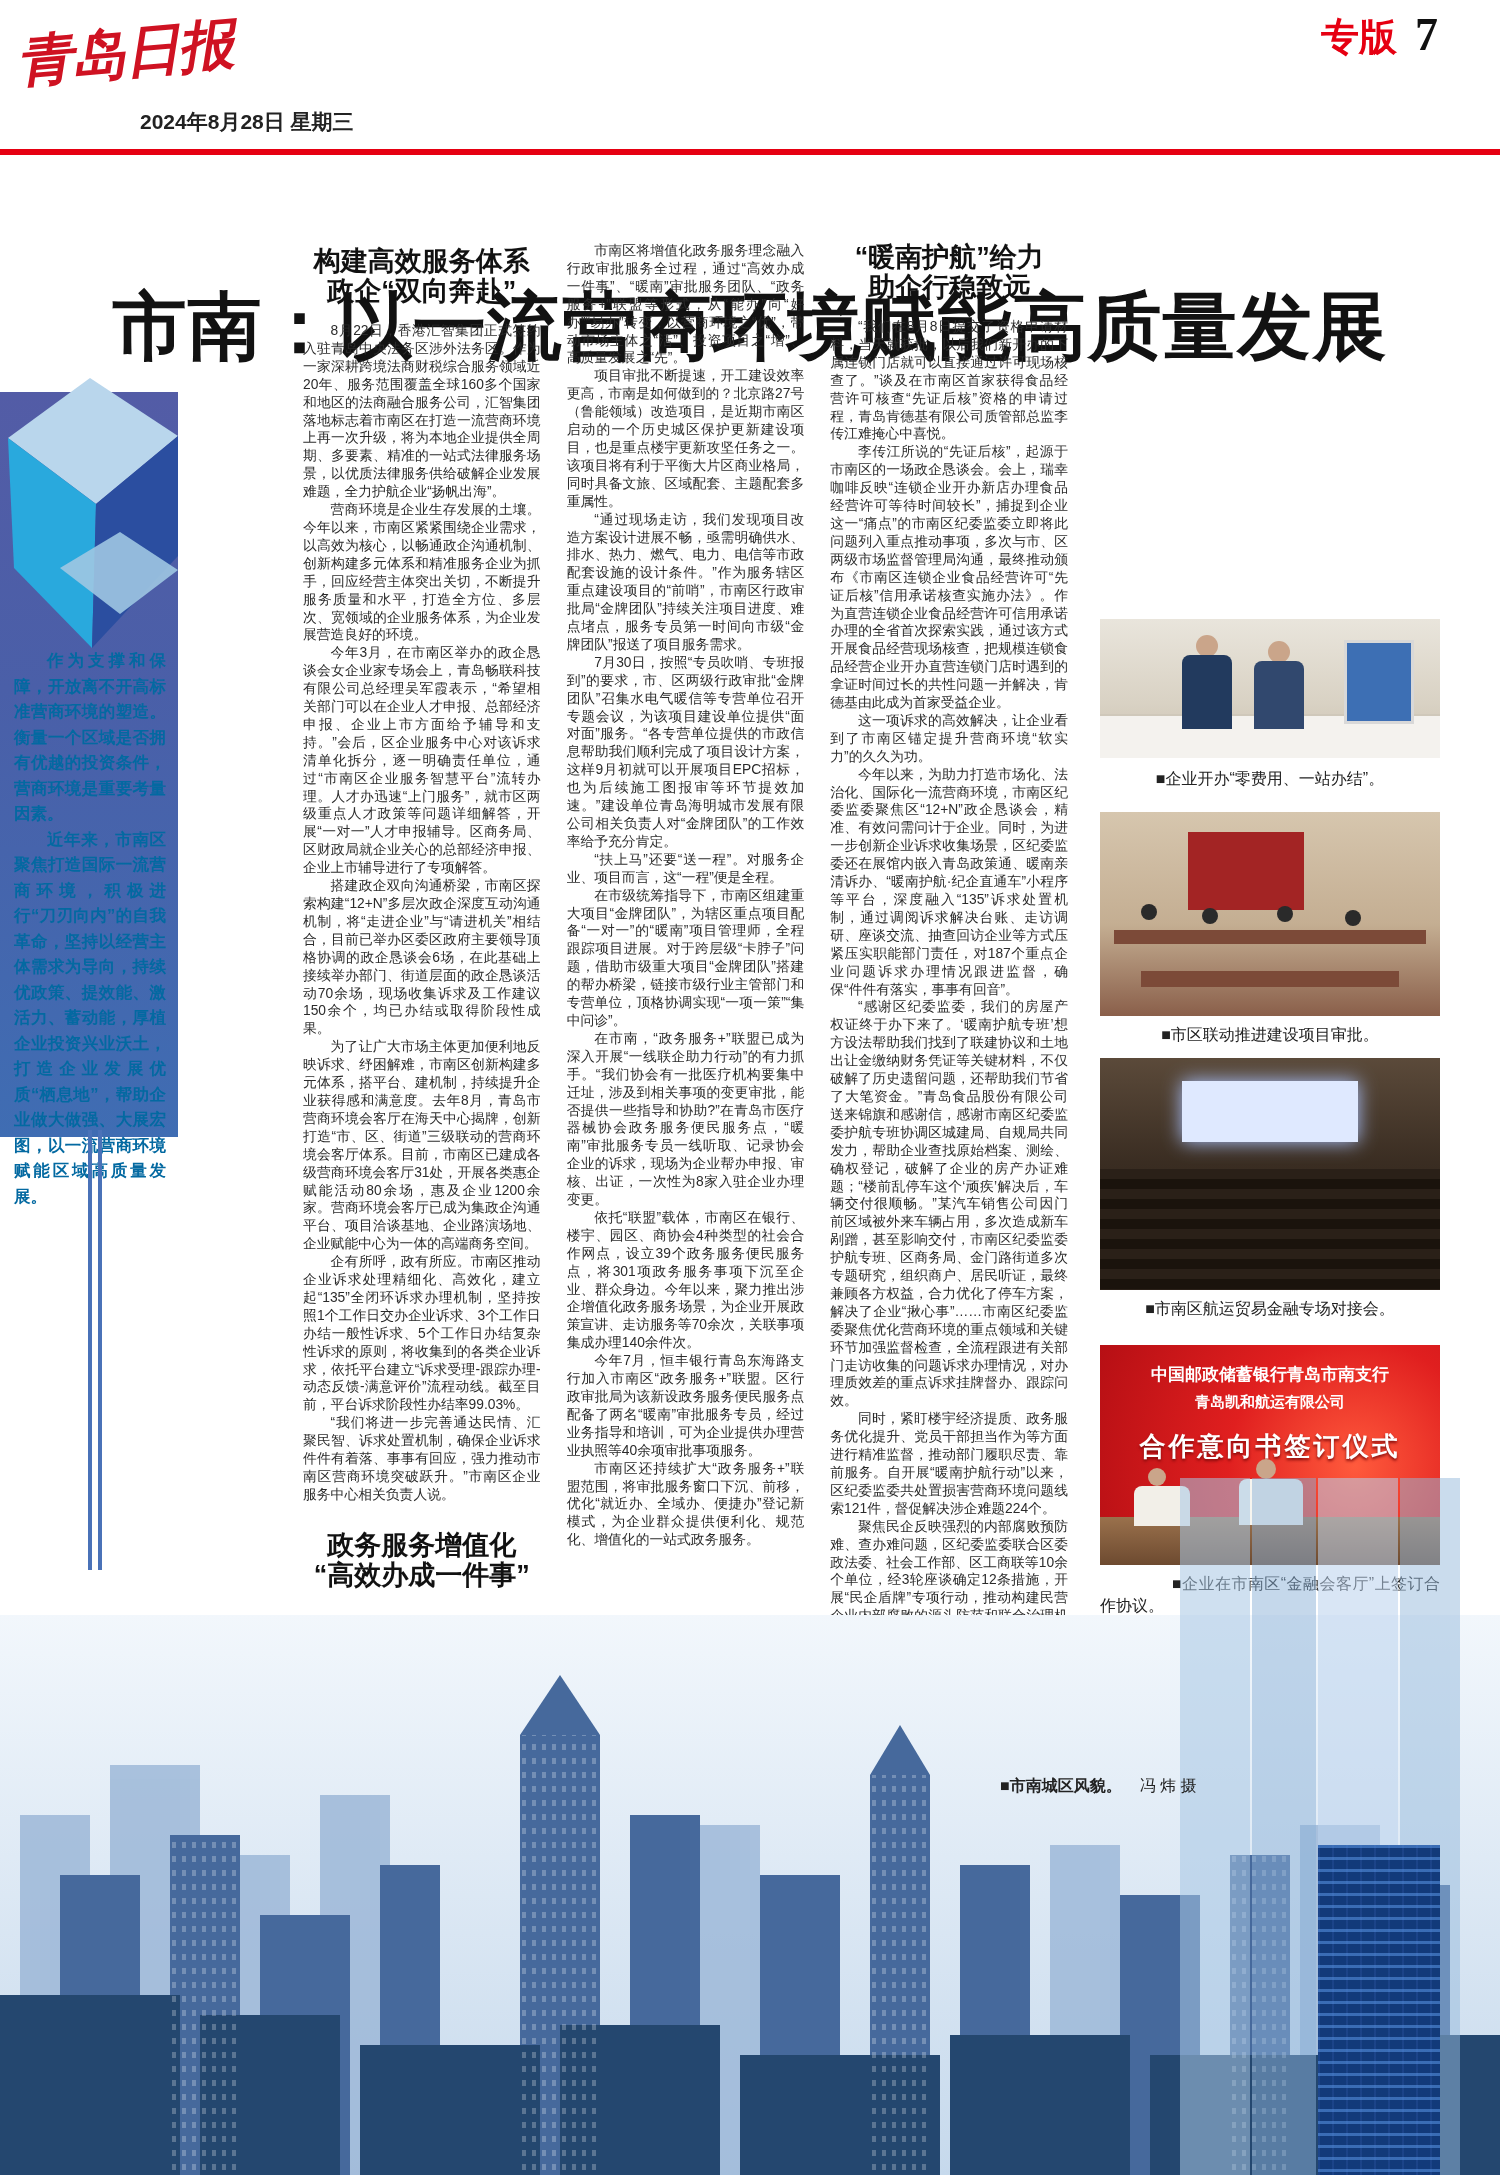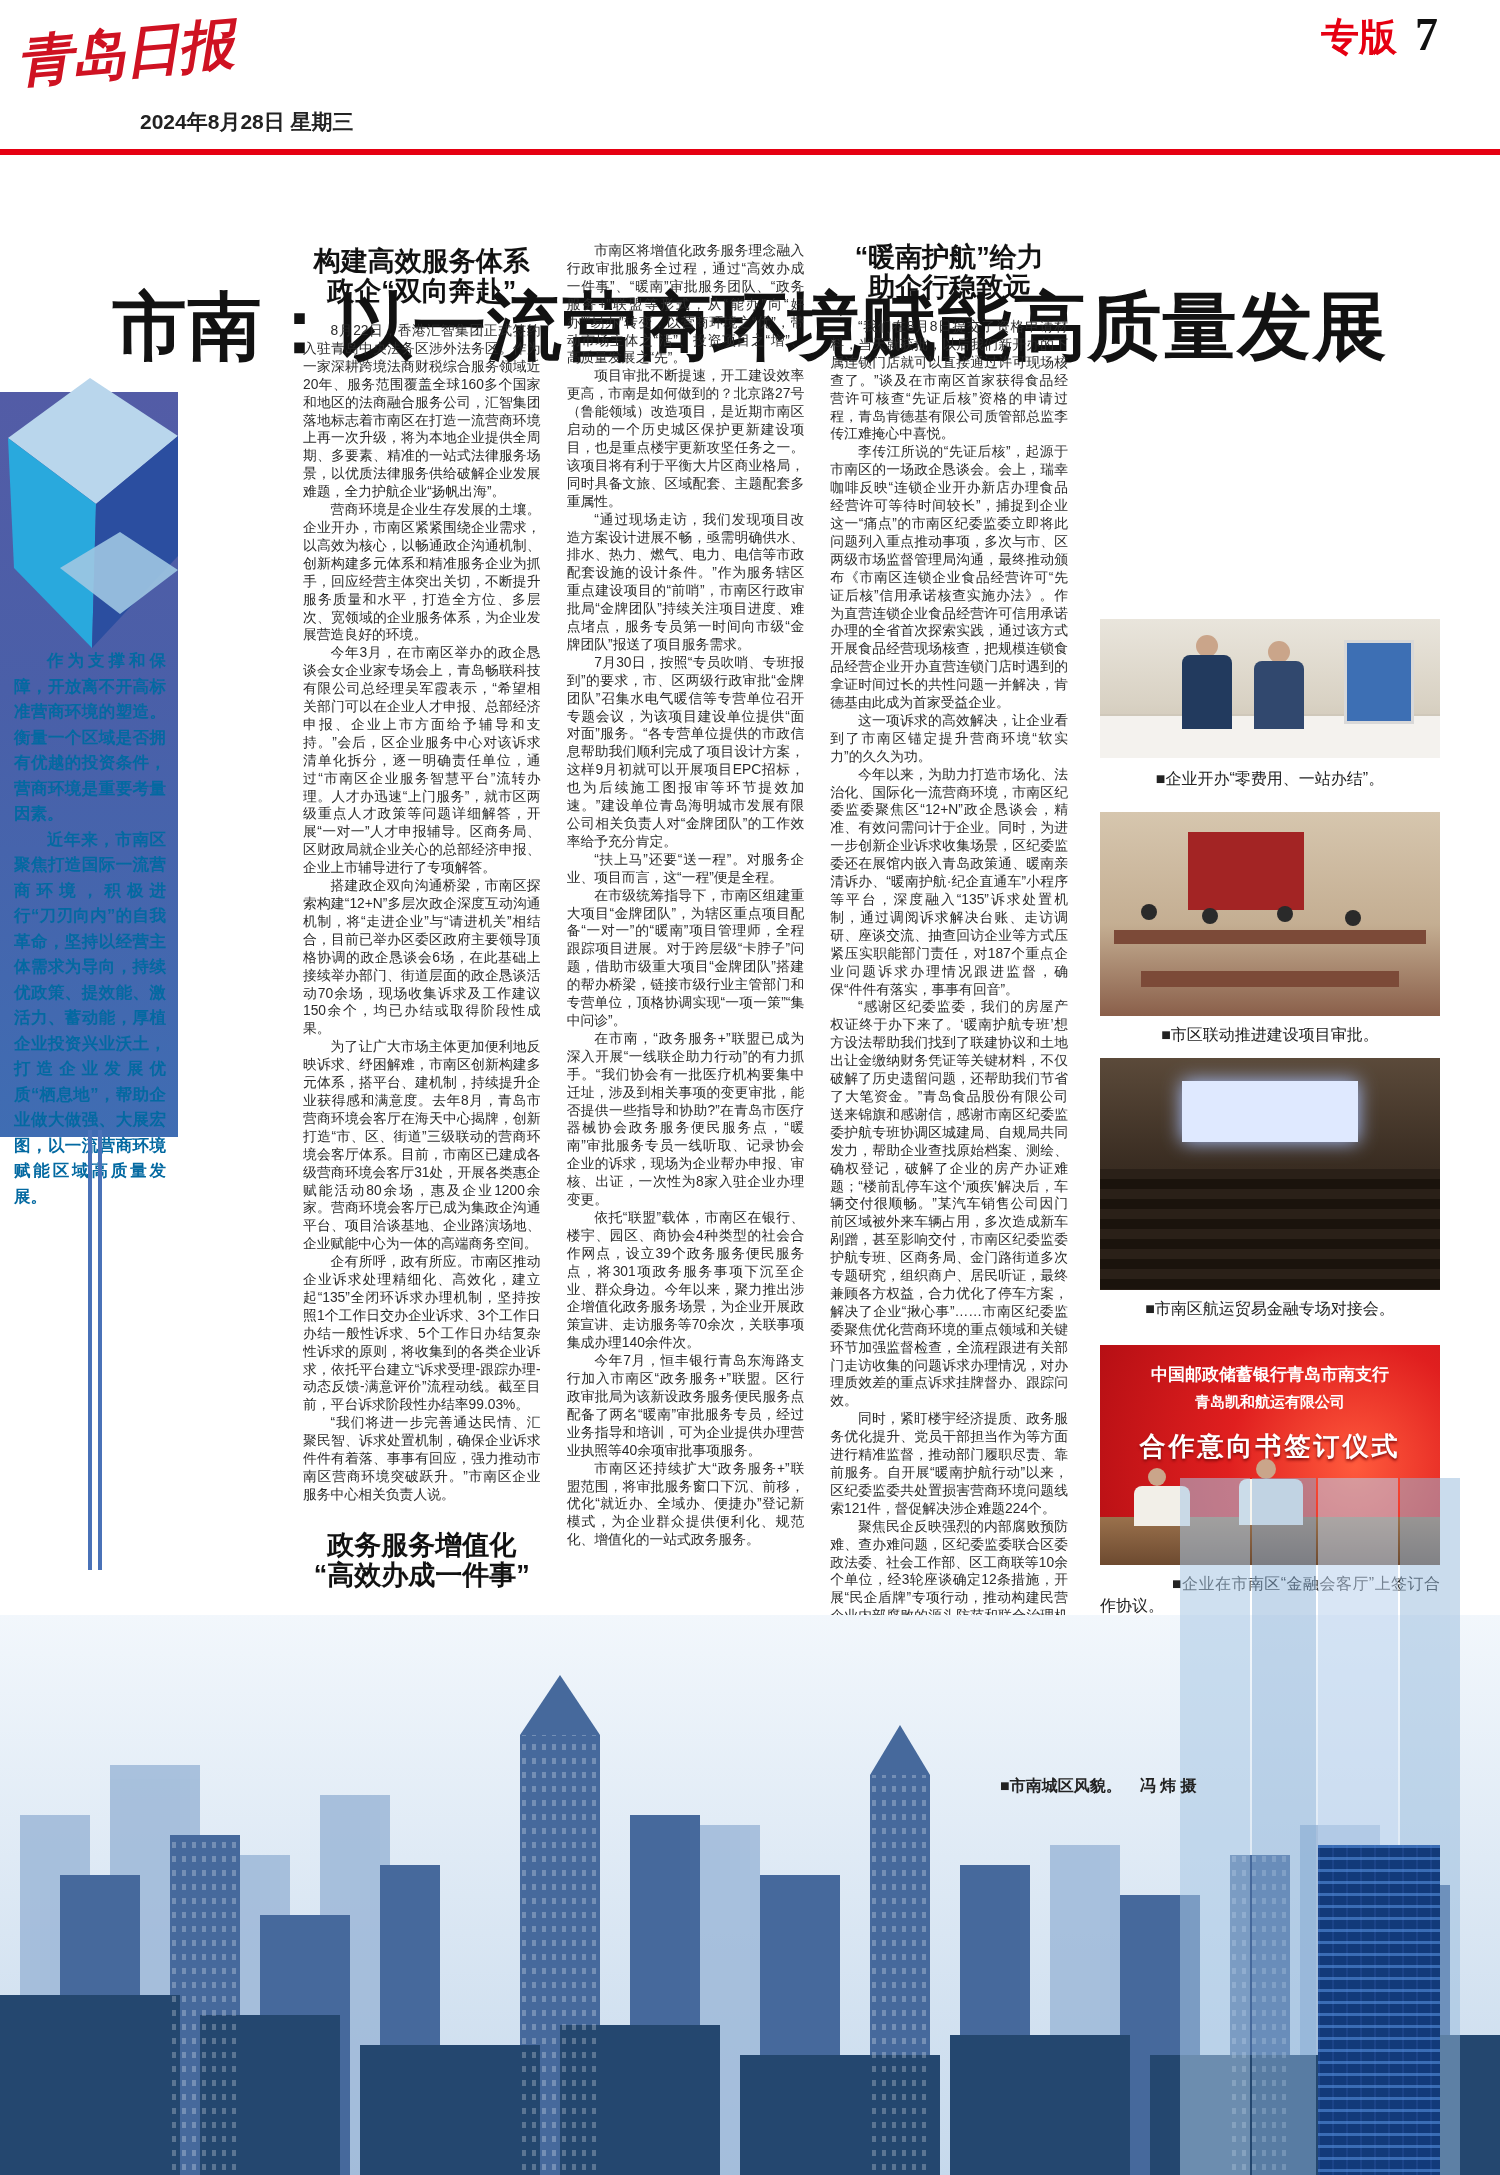--- a/index.html
+++ b/index.html
@@ -64,21 +64,21 @@
         background:repeating-linear-gradient(180deg,#2a2018 0 10px,#1a130c 10px 20px);}
   
   .p4-bg{position:absolute;inset:0;background:radial-gradient(circle at 75% 55%,#ff5a3c 0%,#e01f1f 45%,#b60f14 100%);}
   .p4-l1{position:absolute;left:0;top:8%;width:100%;text-align:center;color:#fff;font-size:17px;font-weight:bold;}
   .p4-l2{position:absolute;left:0;top:22%;width:100%;text-align:center;color:#fff;font-size:15px;font-weight:bold;}
   .p4-l3{position:absolute;left:0;top:38%;width:100%;text-align:center;color:#ffffff;font-size:26px;font-weight:bold;letter-spacing:3px;text-shadow:0 2px 3px #7d0a0a;}
   .p4-table{position:absolute;left:0;bottom:0;width:100%;height:22%;background:linear-gradient(180deg,#9a714c,#6d4a30);}
   
   .panorama{position:absolute;left:0;top:1615px;width:1500px;height:560px;}
   .pan-caption{position:absolute;left:1000px;top:1776px;font-size:16px;font-weight:bold;color:#222;}
-  .pan-caption .credit{margin-left:18px;font-weight:bold;}
+  .pan-caption .credit{margin-left:18px;font-weight:normal;}
   .bar{position:absolute;top:1478px;height:697px;}
   .tower{position:absolute;left:1318px;top:1845px;width:122px;height:330px;background:#123a7a;
         background-image:repeating-linear-gradient(180deg,rgba(90,150,230,.55) 0 3px,transparent 3px 12px),
         repeating-linear-gradient(90deg,rgba(30,70,140,.8) 0 2px,transparent 2px 14px);}
 </style>
 </head>
 <body>
 
 <div class="page">
 
@@ -107,21 +107,21 @@
   <div class="vline" style="left:98px"></div>
   <div class="sq" style="left:24px;top:1848px;width:62px;height:62px"></div>
   <div class="sq" style="left:54px;top:1880px;width:62px;height:62px"></div>
 
   <div class="article-flow">
       <div class="sec-head">
         <div>构建高效服务体系</div>
         <div>政企“双向奔赴”</div>
       </div>
       <p class="par">8月22日，香港汇智集团正式签约入驻青岛中央法务区涉外法务区。作为一家深耕跨境法商财税综合服务领域近20年、服务范围覆盖全球160多个国家和地区的法商融合服务公司，汇智集团落地标志着市南区在打造一流营商环境上再一次升级，将为本地企业提供全周期、多要素、精准的一站式法律服务场景，以优质法律服务供给破解企业发展难题，全力护航企业“扬帆出海”。</p>
-      <p class="par">营商环境是企业生存发展的土壤。企业开办，市南区紧紧围绕企业需求，以高效为核心，以畅通政企沟通机制、创新构建多元体系和精准服务企业为抓手，回应经营主体突出关切，不断提升服务质量和水平，打造全方位、多层次、宽领域的企业服务体系，为企业发展营造良好的环境。</p>
+      <p class="par">营商环境是企业生存发展的土壤。今年以来，市南区紧紧围绕企业需求，以高效为核心，以畅通政企沟通机制、创新构建多元体系和精准服务企业为抓手，回应经营主体突出关切，不断提升服务质量和水平，打造全方位、多层次、宽领域的企业服务体系，为企业发展营造良好的环境。</p>
       <p class="par">今年3月，在市南区举办的政企恳谈会女企业家专场会上，青岛畅联科技有限公司总经理吴军霞表示，“希望相关部门可以在企业人才申报、总部经济申报、企业上市方面给予辅导和支持。”会后，区企业服务中心对该诉求清单化拆分，逐一明确责任单位，通过“市南区企业服务智慧平台”流转办理。人才办迅速“上门服务”，就市区两级重点人才政策等问题详细解答，开展“一对一”人才申报辅导。区商务局、区财政局就企业关心的总部经济申报、企业上市辅导进行了专项解答。</p>
       <p class="par">搭建政企双向沟通桥梁，市南区探索构建“12+N”多层次政企深度互动沟通机制，将“走进企业”与“请进机关”相结合，目前已举办区委区政府主要领导顶格协调的政企恳谈会6场，在此基础上接续举办部门、街道层面的政企恳谈活动70余场，现场收集诉求及工作建议150余个，均已办结或取得阶段性成果。</p>
       <p class="par">为了让广大市场主体更加便利地反映诉求、纾困解难，市南区创新构建多元体系，搭平台、建机制，持续提升企业获得感和满意度。去年8月，青岛市营商环境会客厅在海天中心揭牌，创新打造“市、区、街道”三级联动的营商环境会客厅体系。目前，市南区已建成各级营商环境会客厅31处，开展各类惠企赋能活动80余场，惠及企业1200余家。营商环境会客厅已成为集政企沟通平台、项目洽谈基地、企业路演场地、企业赋能中心为一体的高端商务空间。</p>
       <p class="par">企有所呼，政有所应。市南区推动企业诉求处理精细化、高效化，建立起“135”全闭环诉求办理机制，坚持按照1个工作日交办企业诉求、3个工作日办结一般性诉求、5个工作日办结复杂性诉求的原则，将收集到的各类企业诉求，依托平台建立“诉求受理-跟踪办理-动态反馈-满意评价”流程动线。截至目前，平台诉求阶段性办结率99.03%。</p>
       <p class="par">“我们将进一步完善通达民情、汇聚民智、诉求处置机制，确保企业诉求件件有着落、事事有回应，强力推动市南区营商环境突破跃升。”市南区企业服务中心相关负责人说。</p>
       <div class="sec-head">
         <div>政务服务增值化</div>
         <div>“高效办成一件事”</div>
       </div>
       <p class="par">市南区将增值化政务服务理念融入行政审批服务全过程，通过“高效办成一件事”、“暖南”审批服务团队、“政务服务+”联盟等形式，从“能办”向“好办”“易办”转变，以营商环境之“优”，带动市场主体之“活”、投资项目之“增”、高质量发展之“先”。</p>

